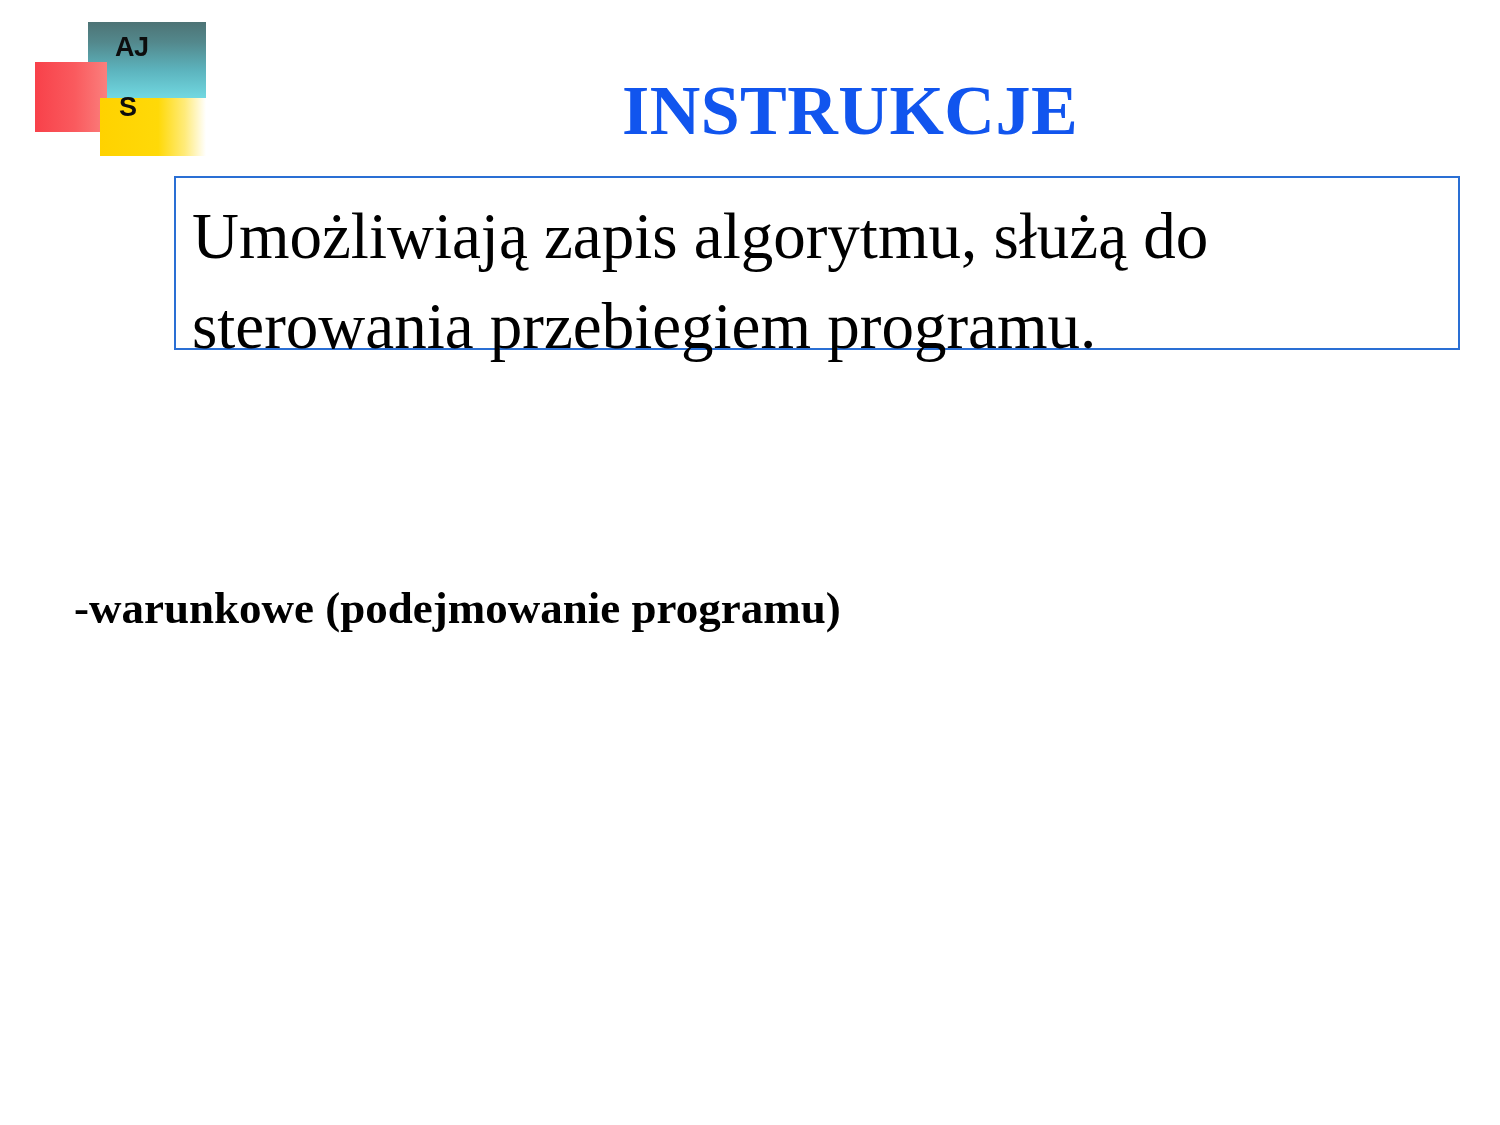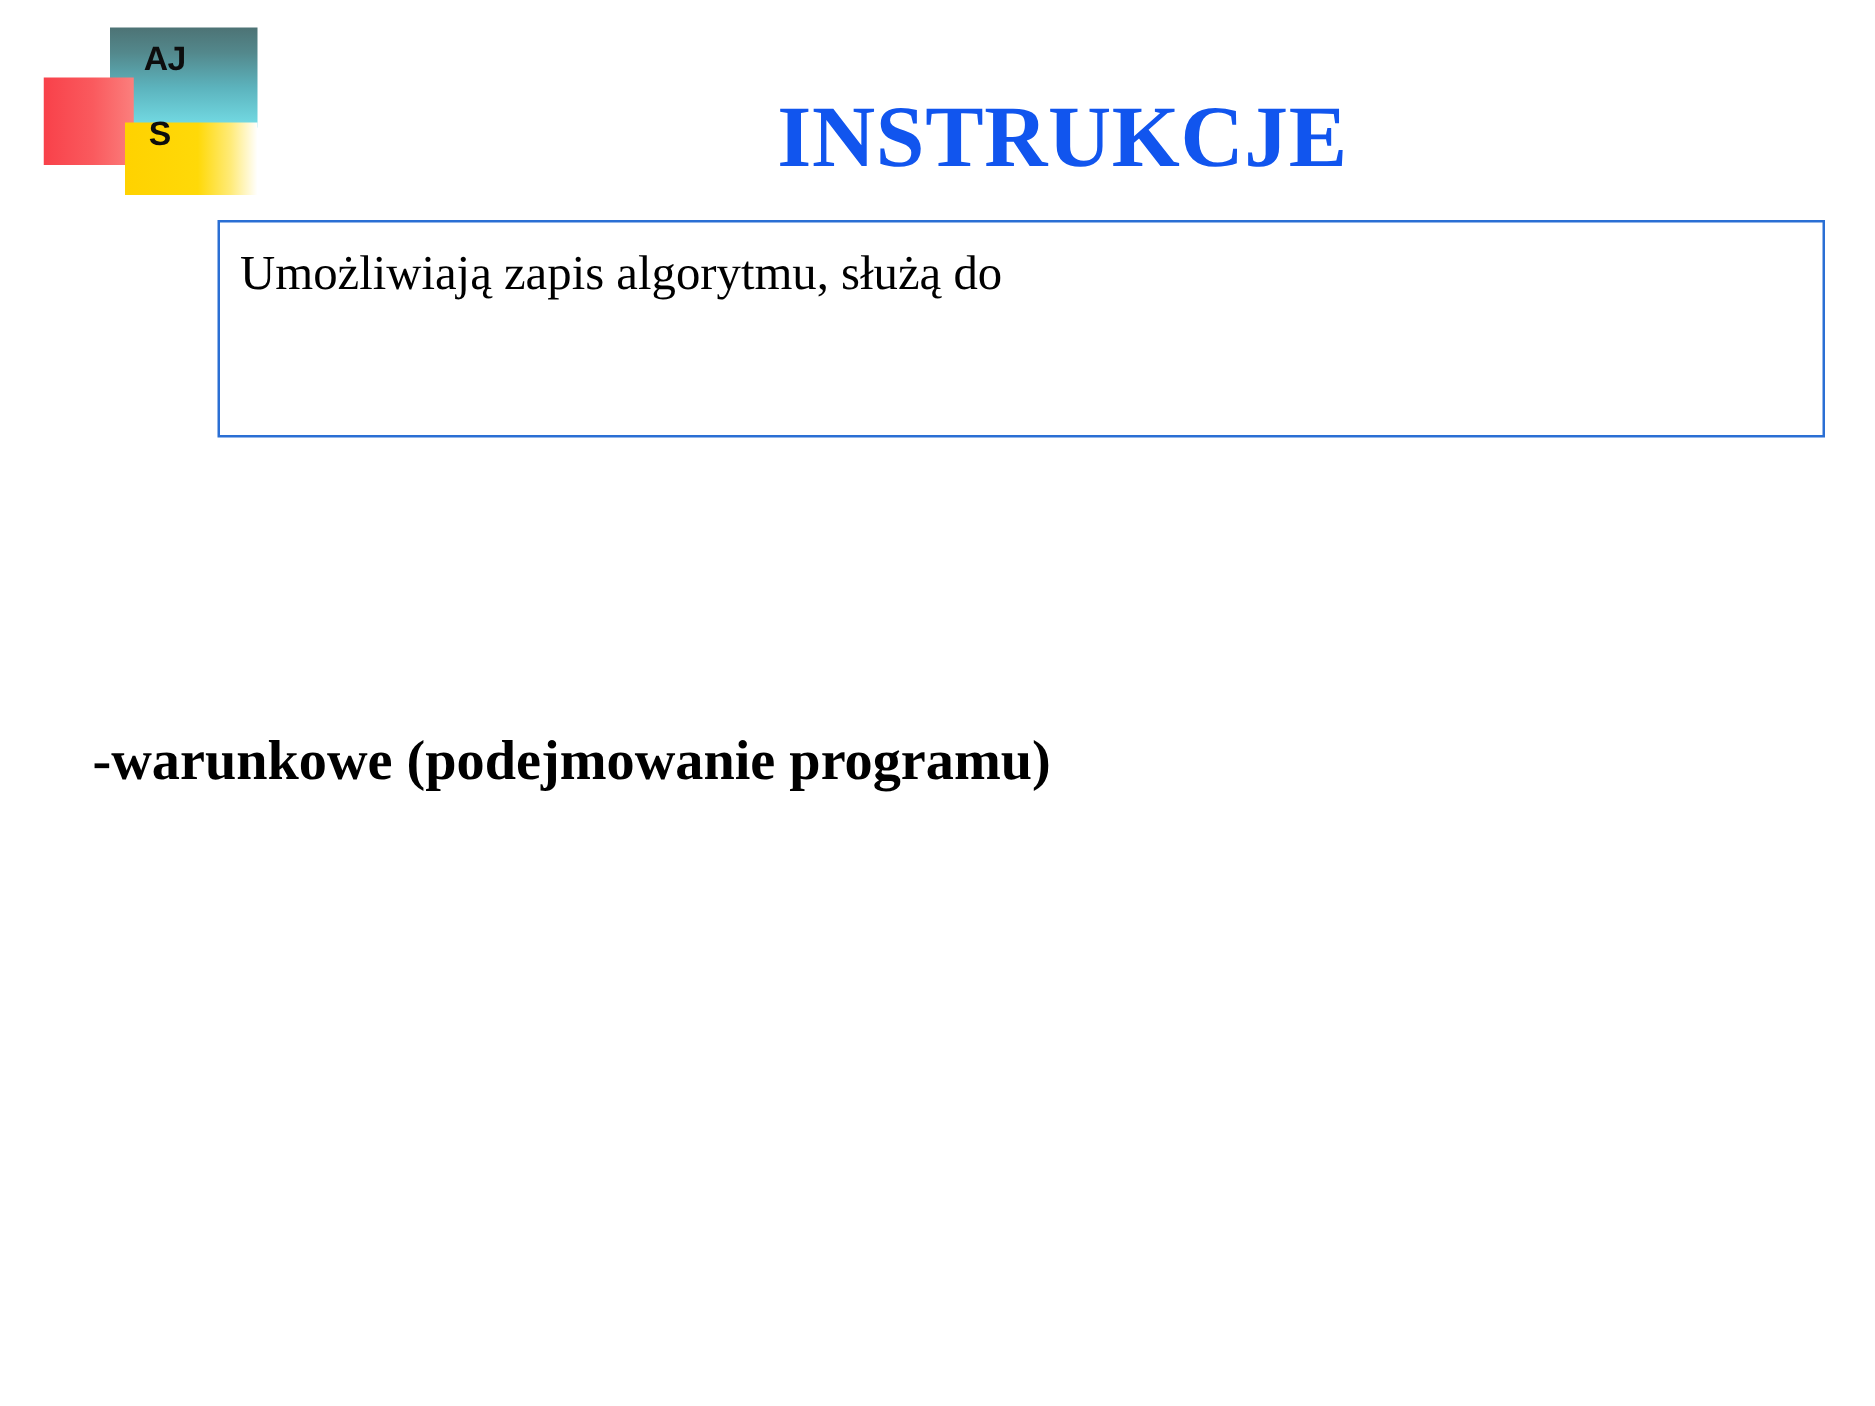--- a/index.html
+++ b/index.html
@@ -84,21 +84,21 @@
     top: 176px;
     width: 1286px;
     height: 174px;
     border: 2px solid #2a6fd4;
     box-sizing: border-box;
     background: #ffffff;
     padding: 14px 12px 0 16px;
   }
   #desc-box .desc-text {
     font-family: "Liberation Serif", serif;
-    font-size: 39px;
+    font-size: 65px;
     line-height: 1.38;
     color: #000000;
     font-weight: normal;
     letter-spacing: 0px;
   }
 
   
   #bullet-line {
     position: absolute;
     left: 74px;
@@ -137,18 +137,19 @@
   <div class="sq sq-red"></div>
   <div class="sq sq-yellow"></div>
   <div class="lg-txt lg-aj">AJ</div>
   <div class="lg-txt lg-s">S</div>
 </div>
 
 <div id="title">INSTRUKCJE</div>
 
 <div id="desc-box">
   <div class="desc-text">Umożliwiają zapis algorytmu, służą do</div>
+  <div class="desc-text">sterowania przebiegiem programu.</div>
 </div>
 
 <div id="bullet-line">-warunkowe (podejmowanie programu)</div>
 
 <div id="num-list">
 </div>
 
 </body></html>

